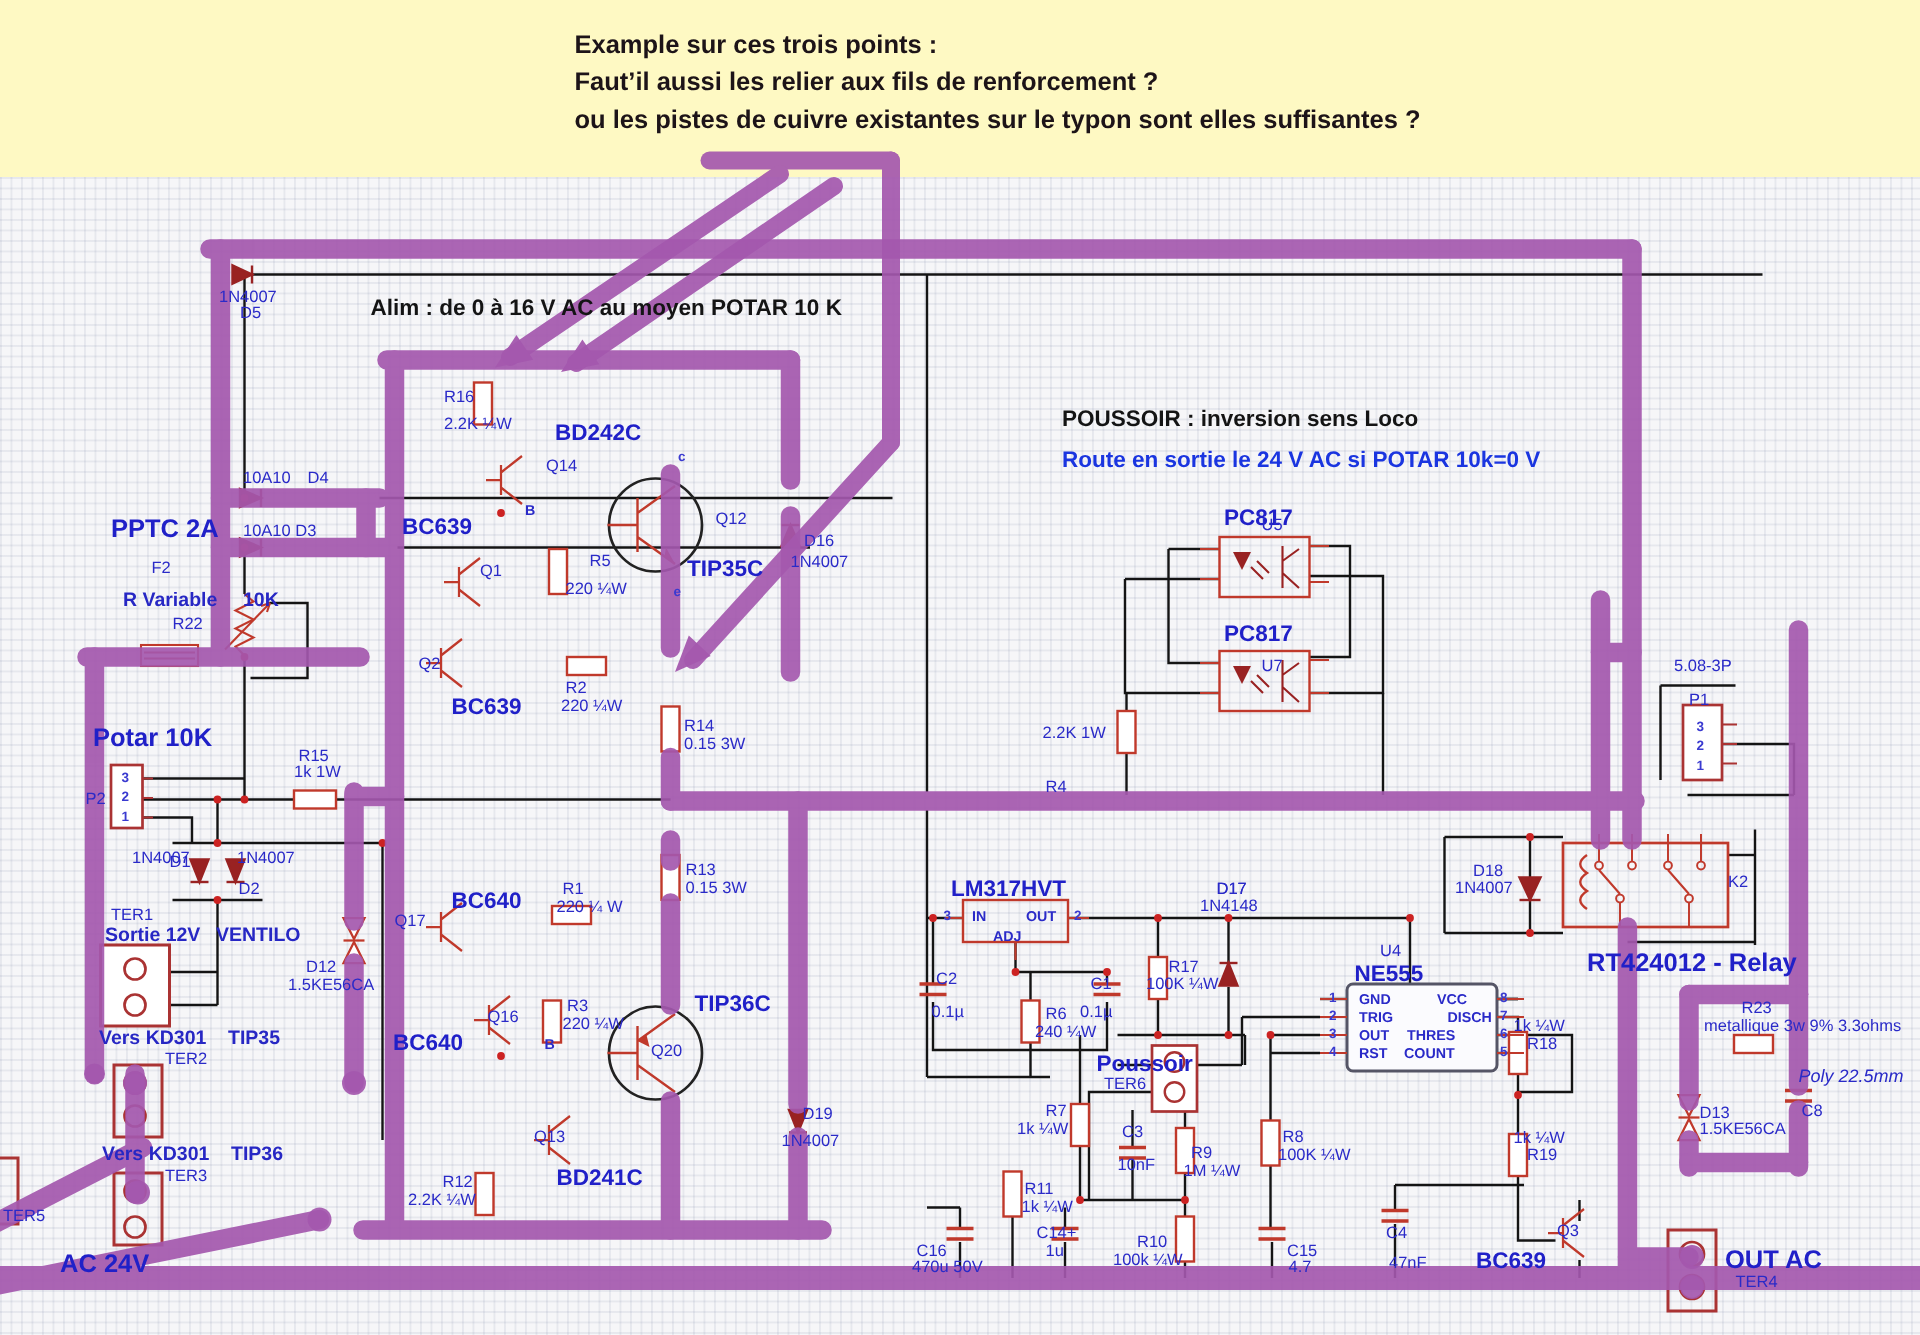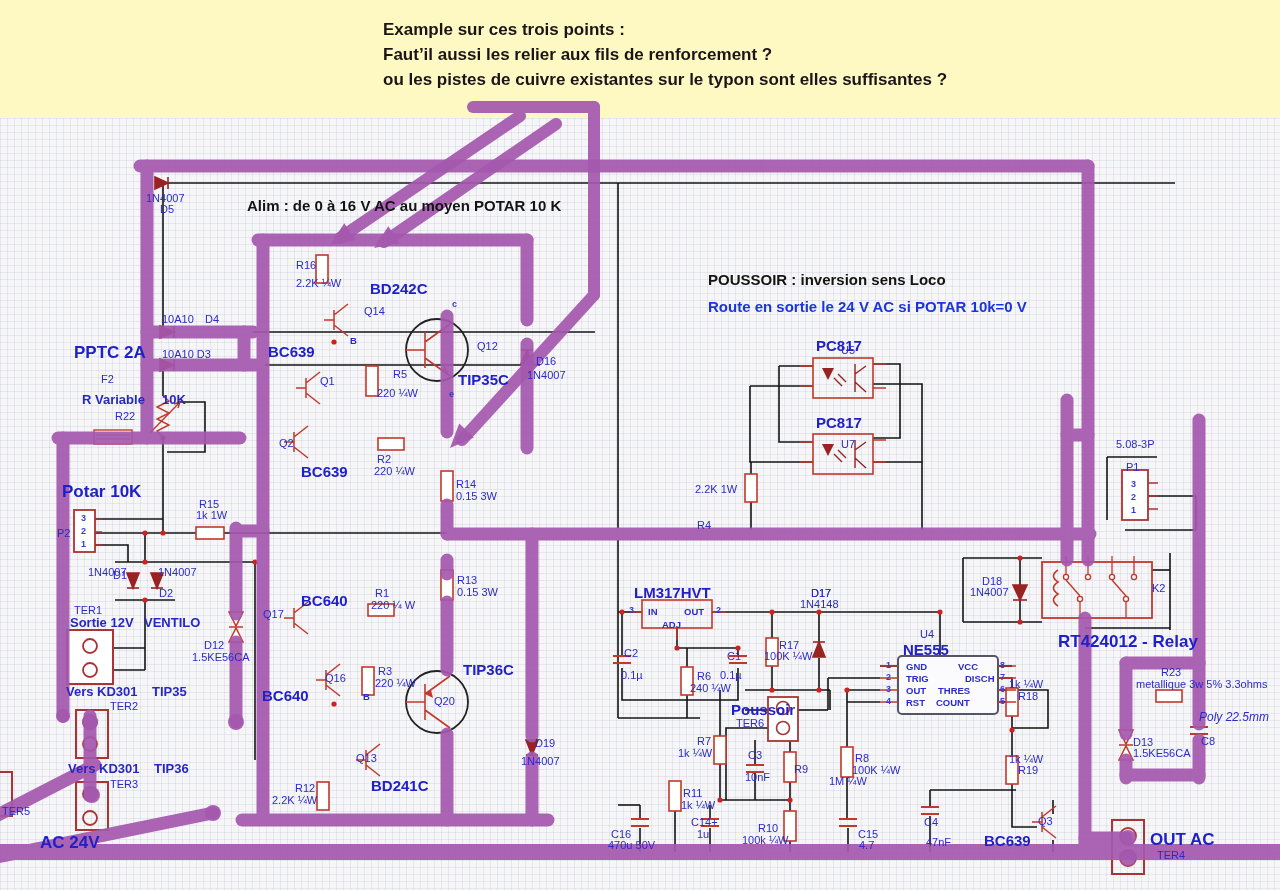--- a/index.html
+++ b/index.html
@@ -524,21 +524,21 @@
       <span class="lbl tiny" style="left: 1000px; top: 673px;">7</span>
       <span class="lbl tiny" style="left: 1000px; top: 685px;">6</span>
       <span class="lbl tiny" style="left: 1000px; top: 697px;">5</span>
       <span class="lbl nb" style="left: 731px; top: 702px;">Poussoir</span>
       <span class="lbl sm" style="left: 736px; top: 718px;">TER6</span>
       <span class="lbl sm" style="left: 697px; top: 736px;">R7</span>
       <span class="lbl sm" style="left: 678px; top: 748px;">1k ¼W</span>
       <span class="lbl sm" style="left: 748px; top: 750px;">C3</span>
       <span class="lbl sm" style="left: 745px; top: 772px;">10nF</span>
       <span class="lbl sm" style="left: 794px; top: 764px;">R9</span>
-      <span class="lbl sm" style="left: 789px; top: 776px; margin-left: 40px;">1M ¼W</span>
+      <span class="lbl sm" style="left: 789px; top: 776px;">1M ¼W</span>
       <span class="lbl sm" style="left: 855px; top: 753px;">R8</span>
       <span class="lbl sm" style="left: 852px; top: 765px;">100K ¼W</span>
       <span class="lbl sm" style="left: 683px; top: 788px;">R11</span>
       <span class="lbl sm" style="left: 681px; top: 800px;">1k ¼W</span>
       <span class="lbl sm" style="left: 691px; top: 817px;">C14+</span>
       <span class="lbl sm" style="left: 697px; top: 829px;">1u</span>
       <span class="lbl sm" style="left: 758px; top: 823px;">R10</span>
       <span class="lbl sm" style="left: 742px; top: 835px;">100k ¼W</span>
       <span class="lbl sm" style="left: 858px; top: 829px;">C15</span>
       <span class="lbl sm" style="left: 859px; top: 840px;">4.7</span>
@@ -554,21 +554,21 @@
       <span class="lbl sm" style="left: 982px; top: 576px;">D18</span>
       <span class="lbl sm" style="left: 970px; top: 587px;">1N4007</span>
       <span class="lbl sm" style="left: 1116px; top: 439px;">5.08-3P</span>
       <span class="lbl sm" style="left: 1126px; top: 462px;">P1</span>
       <span class="lbl tiny" style="left: 1131px; top: 480px;">3</span>
       <span class="lbl tiny" style="left: 1131px; top: 493px;">2</span>
       <span class="lbl tiny" style="left: 1131px; top: 506px;">1</span>
       <span class="lbl sm" style="left: 1152px; top: 583px;">K2</span>
       <span class="lbl nb-lg" style="left: 1058px; top: 633px;">RT424012 - Relay</span>
       <span class="lbl sm" style="left: 1161px; top: 667px;">R23</span>
-      <span class="lbl sm" style="left: 1136px; top: 679px;">metallique 3w 5% 3.3ohms</span>
+      <span class="lbl sm" style="left: 1136px; top: 679px;">metallique 3w 9% 3.3ohms</span>
       <span class="lbl sm13" style="left: 1199px; top: 711px; font-style: italic;">Poly 22.5mm</span>
       <span class="lbl sm" style="left: 1133px; top: 737px;">D13</span>
       <span class="lbl sm" style="left: 1133px; top: 748px;">1.5KE56CA</span>
       <span class="lbl sm" style="left: 1201px; top: 736px;">C8</span>
       <span class="lbl nb" style="left: 984px; top: 833px;">BC639</span>
       <span class="lbl sm" style="left: 1038px; top: 816px;">Q3</span>
       <span class="lbl nb-lg" style="left: 1150px; top: 831px;">OUT AC</span>
       <span class="lbl sm" style="left: 1157px; top: 850px;">TER4</span>
     </div>
 </div>

